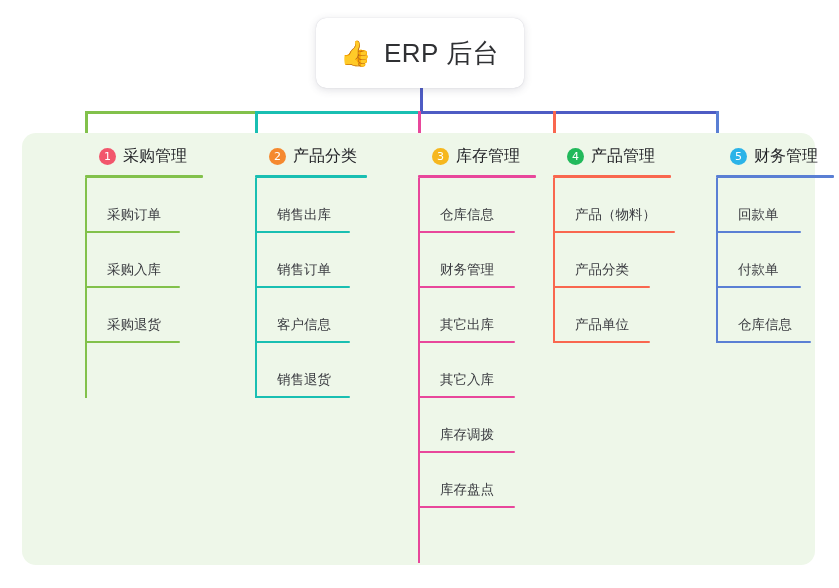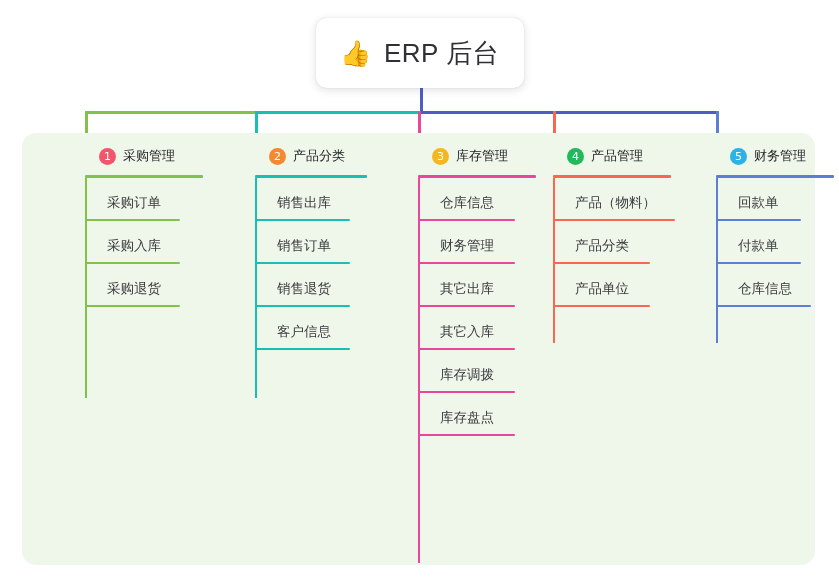--- a/index.html
+++ b/index.html
@@ -78,21 +78,21 @@
     height: 17px;
     border-radius: 50%;
     color: #ffffff;
     font-size: 11px;
     line-height: 17px;
     text-align: center;
     flex: 0 0 auto;
     font-family: "DejaVu Sans", sans-serif;
   }
   .head-label {
-    font-size: 13px;
+    font-size: 16px;
     color: #242529;
     white-space: nowrap;
   }
   .head-rule {
     height: 3px;
     margin-top: 7px;
     border-radius: 1px;
   }
 
   .items {
@@ -100,21 +100,21 @@
     padding-top: 0px;
   }
   .spine {
     position: absolute;
     left: 0px;
     top: 0px;
     width: 2px;
   }
   .item {
     position: relative;
-    height: 43px;
+    height: 55px;
     box-sizing: border-box;
   }
   .item-label {
     position: absolute;
     left: 22px;
     bottom: 9px;
     font-size: 13.5px;
     color: #3a3b40;
     white-space: nowrap;
   }
@@ -184,25 +184,25 @@
         <div class="spine" style="background: rgb(25, 191, 178); height: 220px;"></div>
         <div class="item">
           <span class="item-label">销售出库</span>
           <div class="item-rule" style="background: rgb(25, 191, 178); width: 95px;"></div>
         </div>
         <div class="item">
           <span class="item-label">销售订单</span>
           <div class="item-rule" style="background: rgb(25, 191, 178); width: 95px;"></div>
         </div>
         <div class="item">
+          <span class="item-label">客户信息</span>
+          <div class="item-rule" style="background: rgb(25, 191, 178); width: 95px;"></div>
+        </div>
+        <div class="item">
           <span class="item-label">销售退货</span>
-          <div class="item-rule" style="background: rgb(25, 191, 178); width: 95px;"></div>
-        </div>
-        <div class="item">
-          <span class="item-label">客户信息</span>
           <div class="item-rule" style="background: rgb(25, 191, 178); width: 95px;"></div>
         </div>
       </div>
     </div>
     <div class="col" style="left: 418px;">
       <div class="col-head">
         <span class="badge" style="background: rgb(246, 183, 30);">3</span>
         <span class="head-label">库存管理</span>
       </div>
       <div class="head-rule" style="background: rgb(232, 71, 155); width: 118px;"></div>

